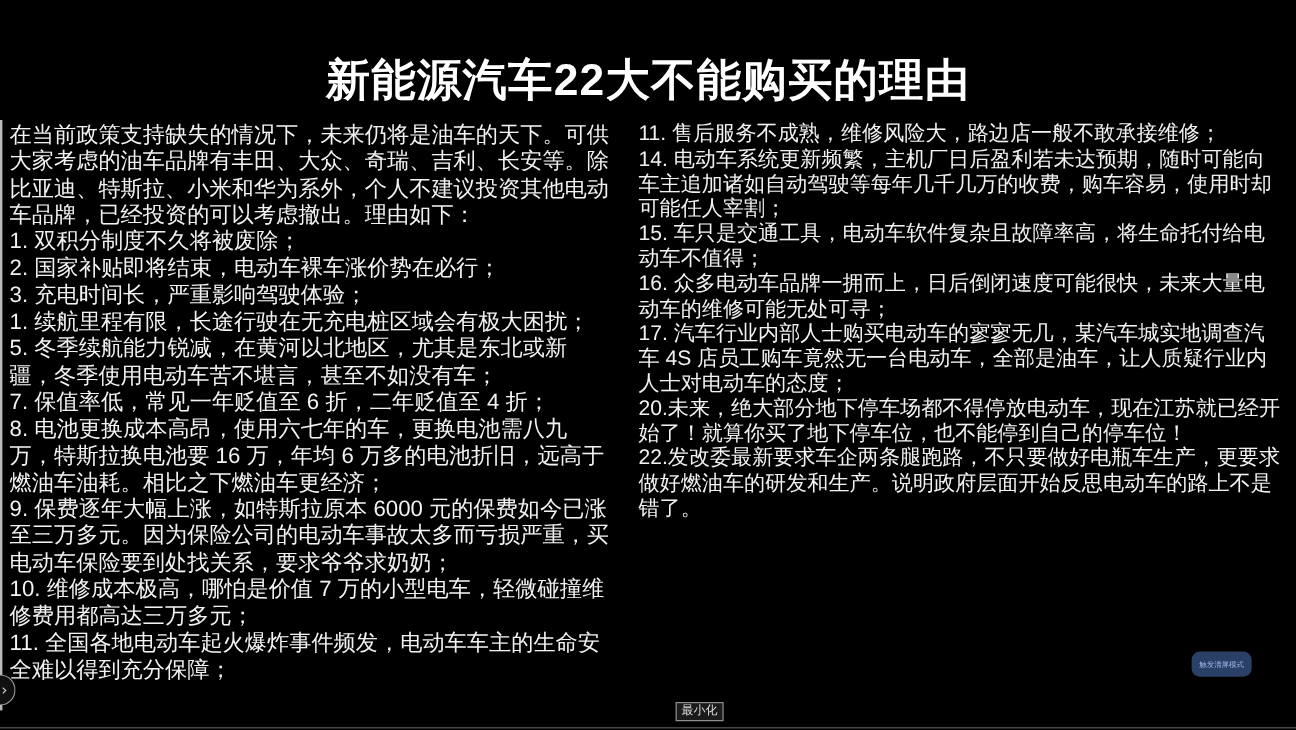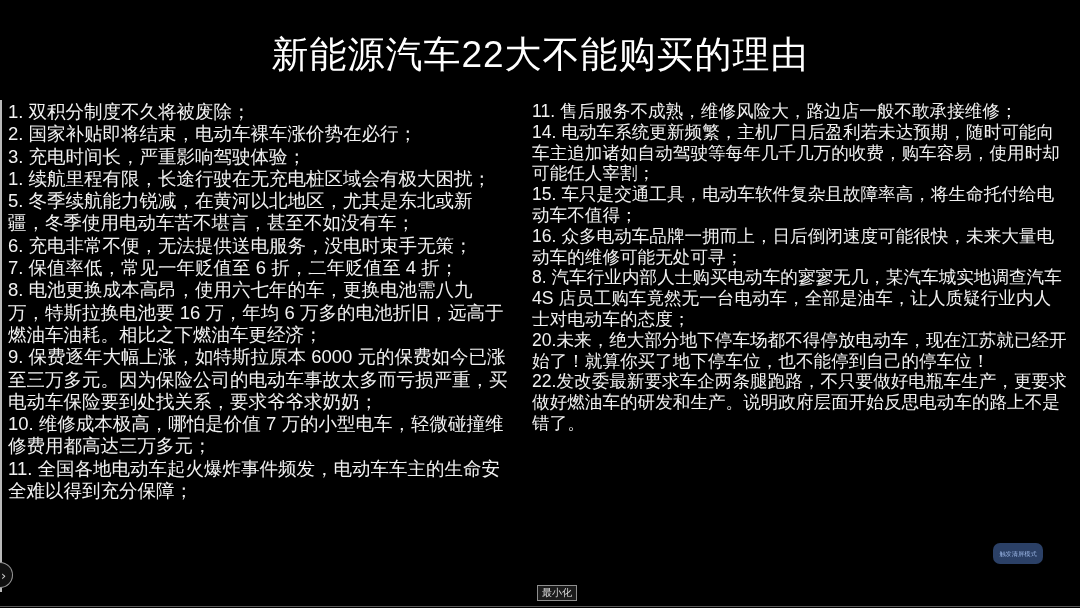--- a/index.html
+++ b/index.html
@@ -4,22 +4,22 @@
 <style>
   html,body{margin:0;padding:0;}
   body{
     width:1080px;height:608px;overflow:hidden;position:relative;
     background:#000000;color:#f2f2f2;
     font-family:"Liberation Sans","DejaVu Sans",sans-serif;
   }
   .slide{position:absolute;inset:0;}
   .title{
     position:absolute;top:26px;left:0;right:0;
-    text-align:center;font-size:37px;font-weight:normal;color:#ffffff;
-    letter-spacing:1px;margin:4px;
+    text-align:center;font-size:37px;font-weight:bold;color:#ffffff;
+    letter-spacing:1px;margin:16px;
   }
   .content{
     position:absolute;top:101px;left:8px;right:12px;
     display:flex;gap:24px;
   }
   .col{color:#f2f2f2;}
   .col-left{width:501px;font-size:18.5px;line-height:22.3px;}
   .col-right{width:537px;font-size:17.6px;line-height:20.8px;}
   .para{margin:0;padding:0;word-break:break-all;}
   
@@ -33,21 +33,21 @@
     background:#101010;border:1px solid #9a9a9a;border-left:none;
     border-radius:0 14px 14px 0;display:flex;align-items:center;justify-content:flex-start;
     box-sizing:border-box;cursor:pointer;
   }
   .drawer-handle .chev{
     color:#d0d0d0;font-size:13px;line-height:1;margin-left:1px;
     font-family:"DejaVu Sans",sans-serif;
   }
   
   .minimize-badge{
-    position:absolute;left:537px;top:585px;
+    position:absolute;left:563px;top:585px;
     background:#1b1b1b;border:1px solid #8f8f8f;color:#dddddd;
     font-size:10px;line-height:14px;padding:0 4px;white-space:nowrap;
     cursor:pointer;
   }
   
   .toast{
     position:absolute;left:993px;top:543px;width:50px;height:21px;
     background:#2b4066;border-radius:7px;
     display:flex;align-items:center;justify-content:center;
     cursor:pointer;
@@ -64,33 +64,33 @@
 </style>
 </head>
 <body>
 
 <div class="slide">
 
   <h1 class="title">新能源汽车22大不能购买的理由</h1>
 
   <div class="content">
     <div class="col col-left">
+      <p class="para">在当前政策支持缺失的情况下，未来仍将是油车的天下。可供大家考虑的油车品牌有丰田、大众、奇瑞、吉利、长安等。除比亚迪、特斯拉、小米和华为系外，个人不建议投资其他电动车品牌，已经投资的可以考虑撤出。理由如下：</p>
       <div>
 
           <p class="para">1. 双积分制度不久将被废除；</p>
 
           <p class="para">2. 国家补贴即将结束，电动车裸车涨价势在必行；</p>
 
           <p class="para">3. 充电时间长，严重影响驾驶体验；</p>
 
           <p class="para">1. 续航里程有限，长途行驶在无充电桩区域会有极大困扰；</p>
 
           <p class="para">5. 冬季续航能力锐减，在黄河以北地区，尤其是东北或新疆，冬季使用电动车苦不堪言，甚至不如没有车；</p>
 
-          <p class="para">6. 充电非常不便，无法提供送电服务，没电时束手无策；</p>
 
           <p class="para">7. 保值率低，常见一年贬值至 6 折，二年贬值至 4 折；</p>
 
           <p class="para">8. 电池更换成本高昂，使用六七年的车，更换电池需八九万，特斯拉换电池要 16 万，年均 6 万多的电池折旧，远高于燃油车油耗。相比之下燃油车更经济；</p>
 
           <p class="para">9. 保费逐年大幅上涨，如特斯拉原本 6000 元的保费如今已涨至三万多元。因为保险公司的电动车事故太多而亏损严重，买电动车保险要到处找关系，要求爷爷求奶奶；</p>
 
           <p class="para">10. 维修成本极高，哪怕是价值 7 万的小型电车，轻微碰撞维修费用都高达三万多元；</p>
 
           <p class="para">11. 全国各地电动车起火爆炸事件频发，电动车车主的生命安全难以得到充分保障；</p>
@@ -100,21 +100,21 @@
       <div>
 
           <p class="para">11. 售后服务不成熟，维修风险大，路边店一般不敢承接维修；</p>
 
           <p class="para">14. 电动车系统更新频繁，主机厂日后盈利若未达预期，随时可能向车主追加诸如自动驾驶等每年几千几万的收费，购车容易，使用时却可能任人宰割；</p>
 
           <p class="para">15. 车只是交通工具，电动车软件复杂且故障率高，将生命托付给电动车不值得；</p>
 
           <p class="para">16. 众多电动车品牌一拥而上，日后倒闭速度可能很快，未来大量电动车的维修可能无处可寻；</p>
 
-          <p class="para">8. 汽车行业内部人士购买电动车的寥寥无几，某汽车城实地调查汽车 4S 店员工购车竟然无一台电动车，全部是油车，让人质疑行业内人士对电动车的态度；</p>
+          <p class="para">17. 汽车行业内部人士购买电动车的寥寥无几，某汽车城实地调查汽车 4S 店员工购车竟然无一台电动车，全部是油车，让人质疑行业内人士对电动车的态度；</p>
 
 
 
           <p class="para">20.未来，绝大部分地下停车场都不得停放电动车，现在江苏就已经开始了！就算你买了地下停车位，也不能停到自己的停车位！</p>
 
 
           <p class="para">22.发改委最新要求车企两条腿跑路，不只要做好电瓶车生产，更要求做好燃油车的研发和生产。说明政府层面开始反思电动车的路上不是错了。</p>
         </div>
     </div>
   </div>

